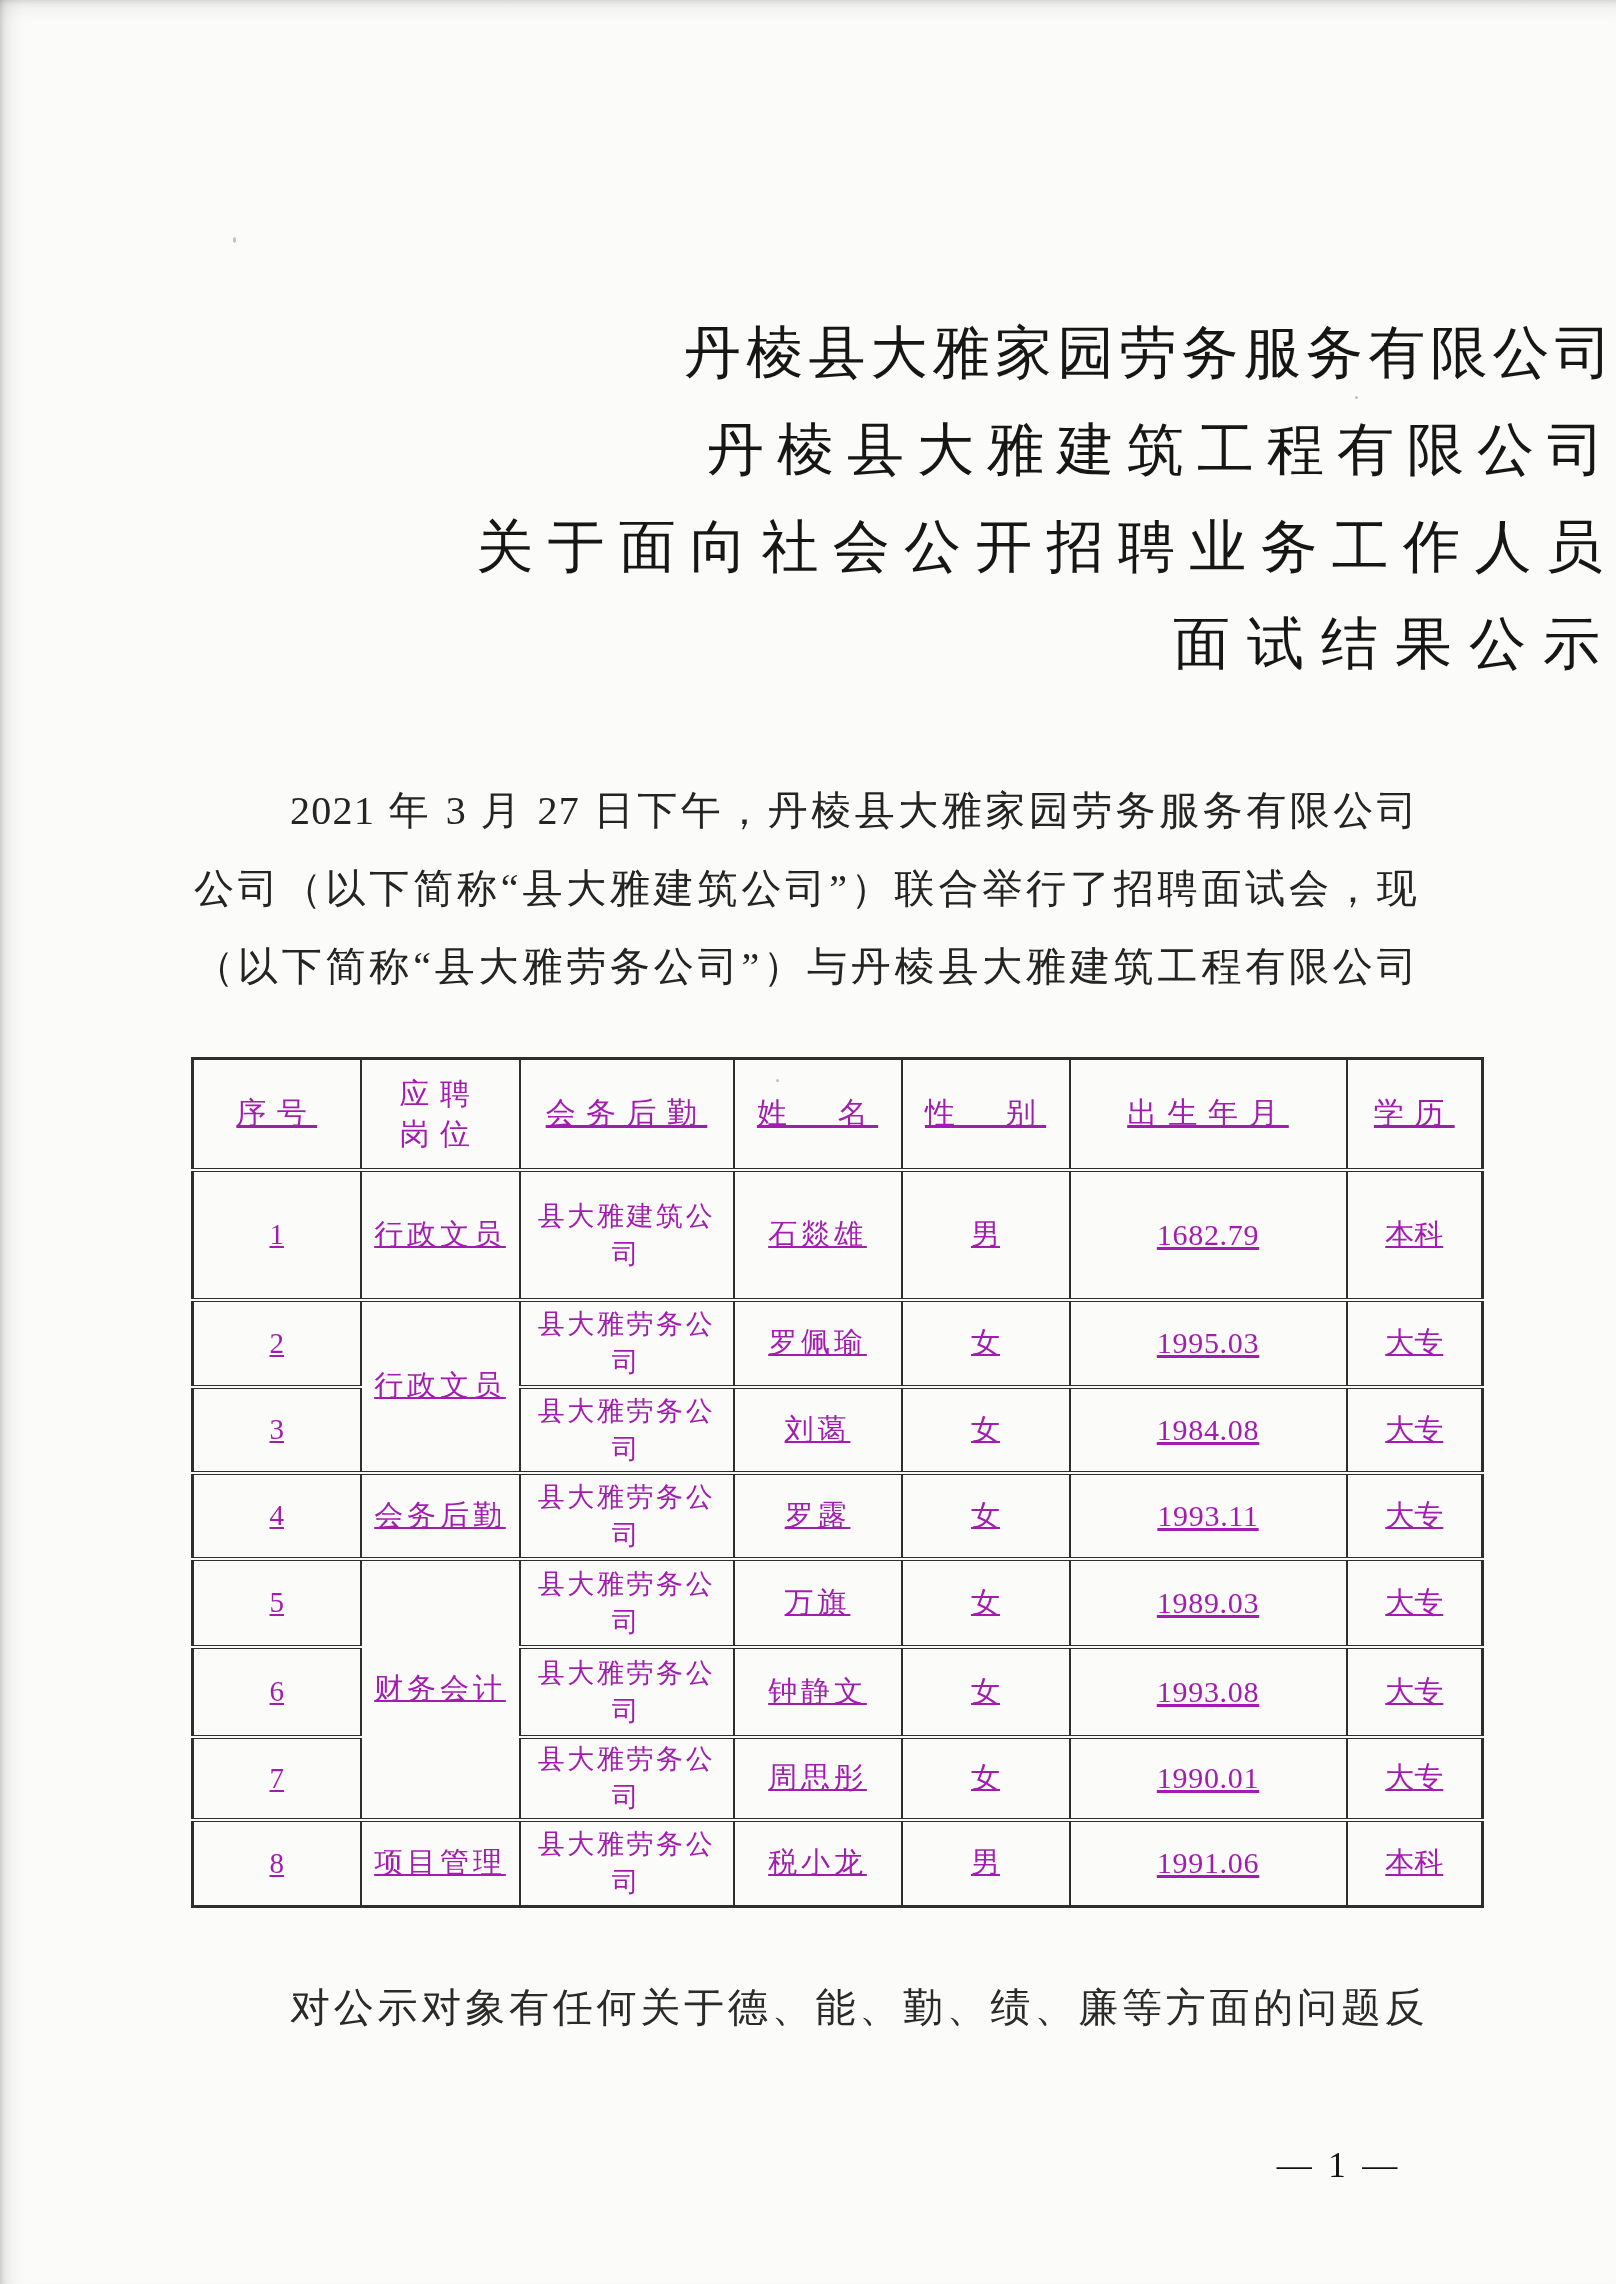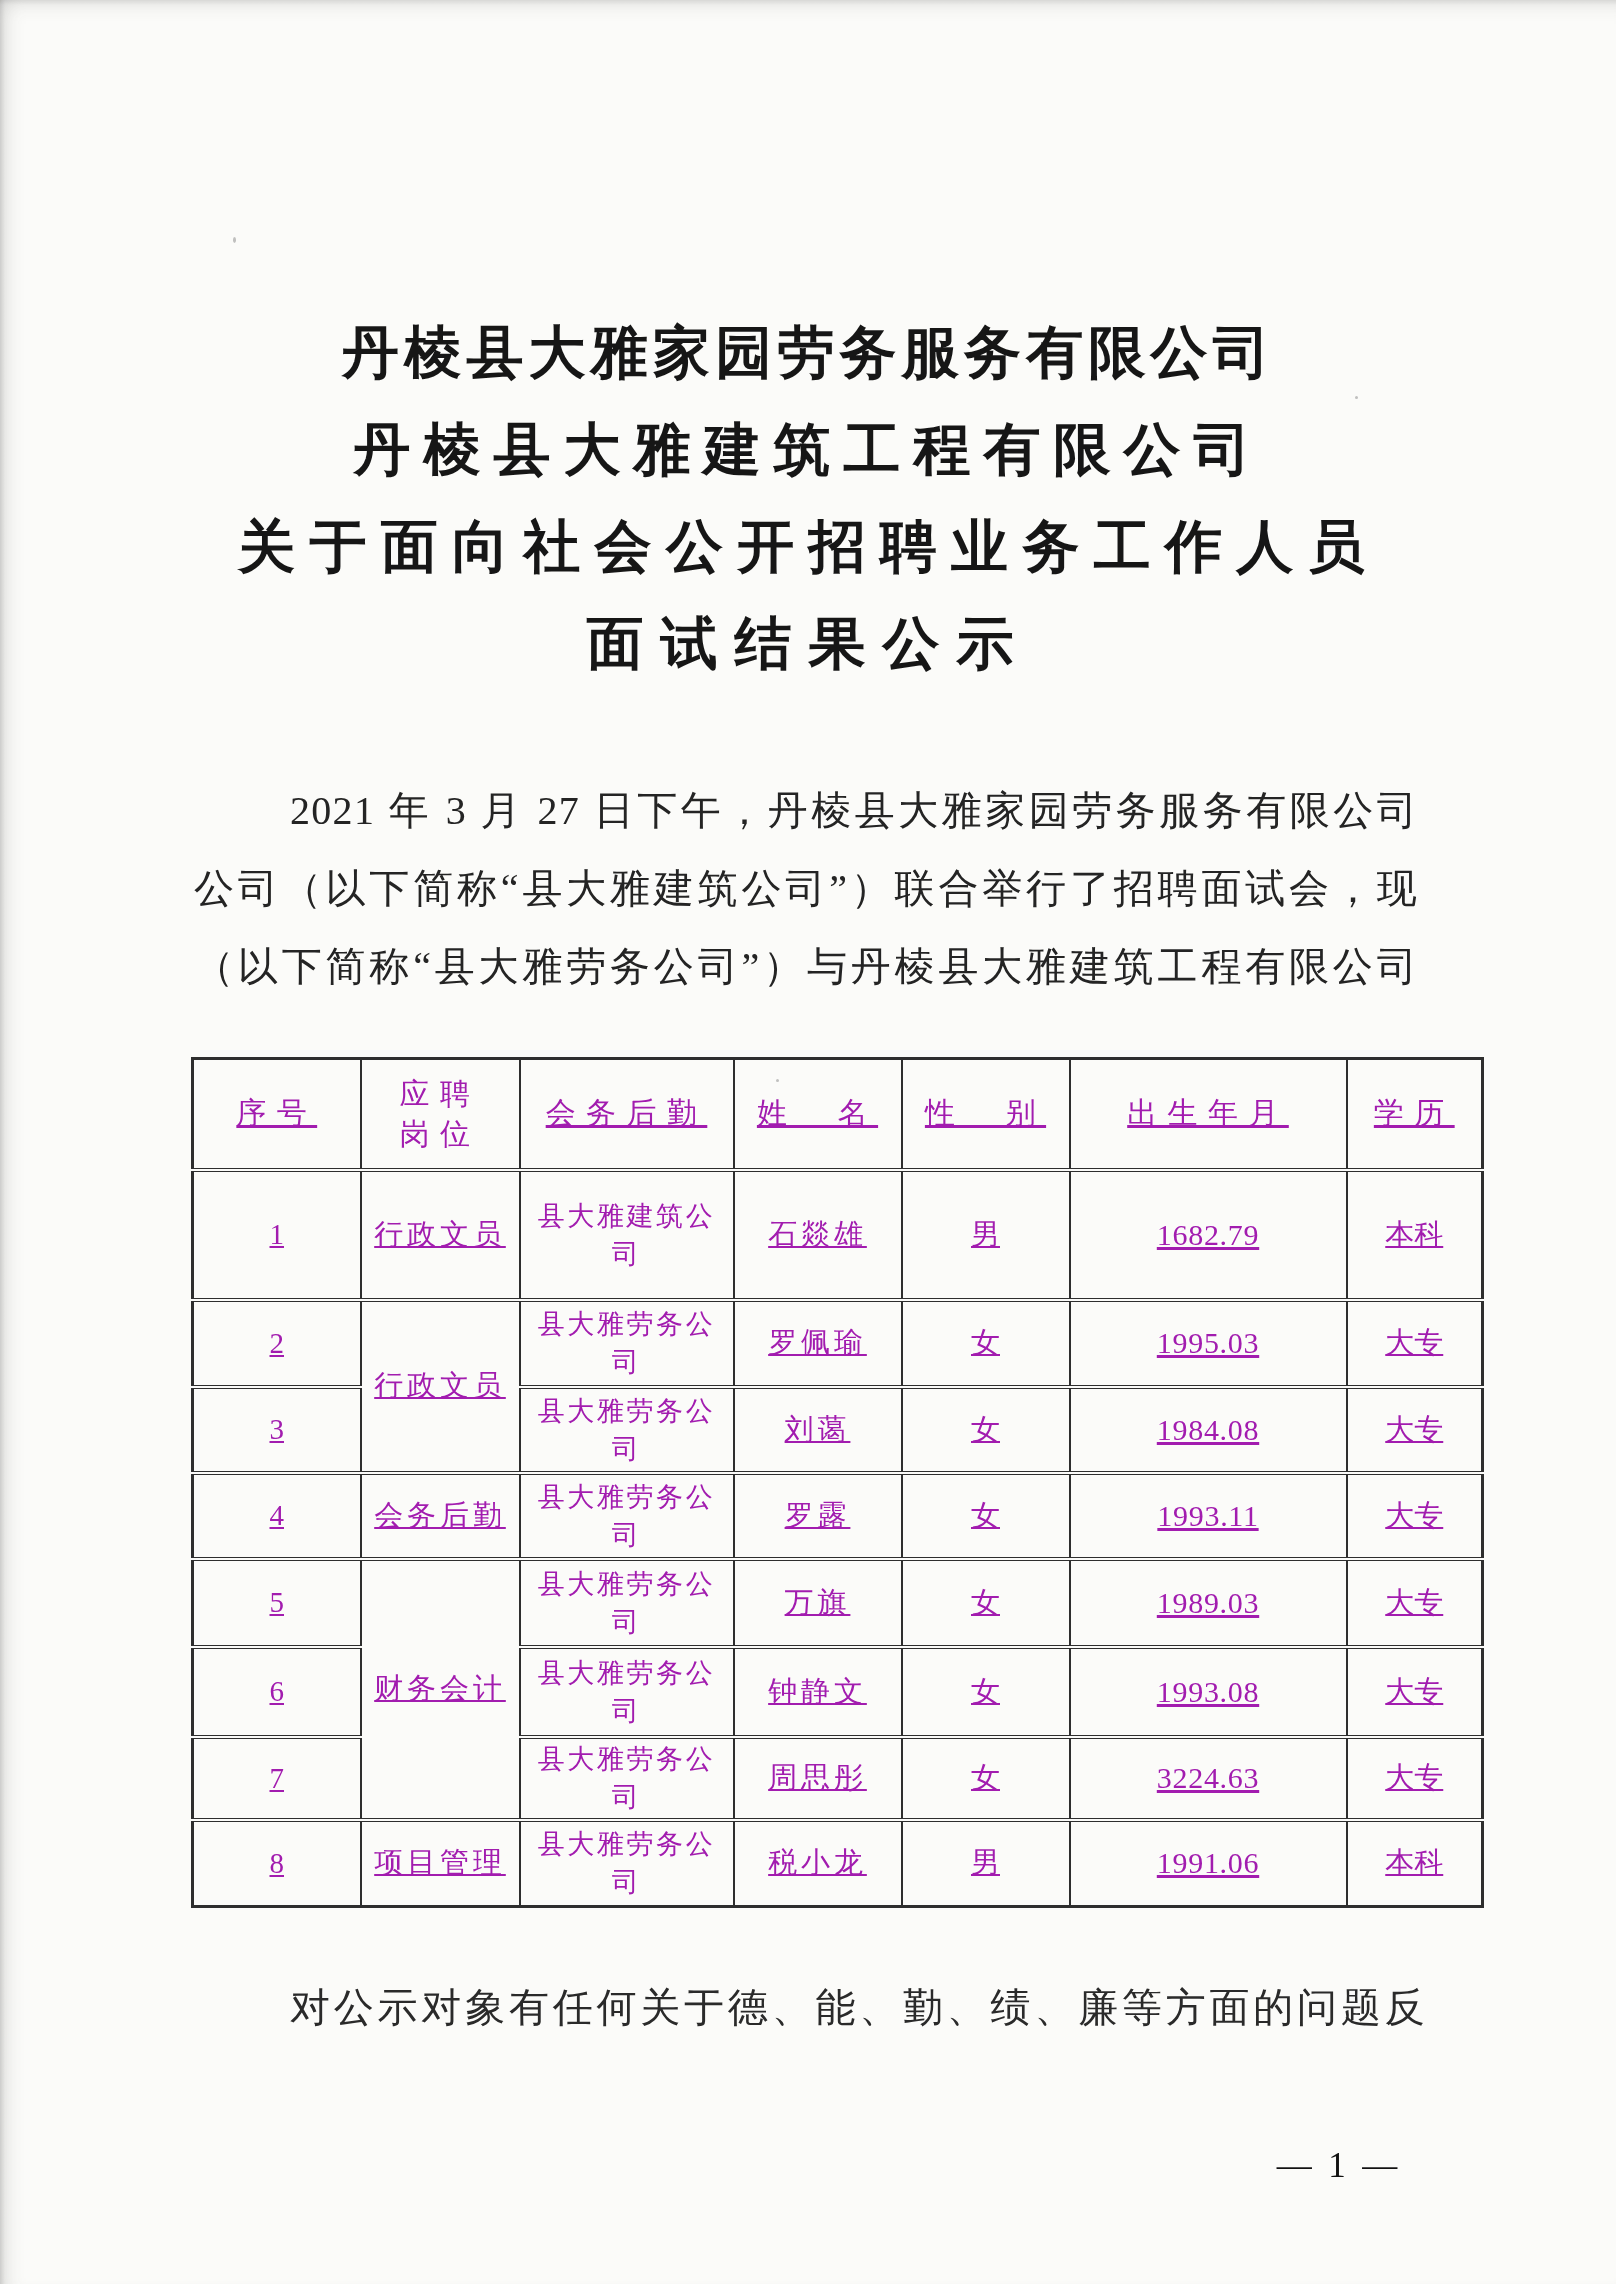--- a/index.html
+++ b/index.html
@@ -20,21 +20,21 @@
   }
   .page::after{
     content:"";position:absolute;left:0;top:0;right:0;height:4.6px;
     background:linear-gradient(to bottom,rgba(0,0,0,.05),rgba(0,0,0,0));
   }
   .speck{position:absolute;background:#8f8f8f;border-radius:50%;opacity:.55;}
 
   
   .title{
     position:absolute;top:304px;left:0;right:0;
-    text-align:center;font-weight:700;
+    text-align:right;font-weight:400;
     font-size:57px;line-height:97px;
     color:#161616;
   }
   .title .t1{letter-spacing:5.2px;}
   .title .t2{letter-spacing:13px;}
   .title .t3{letter-spacing:14.3px;}
   .title .t4{letter-spacing:17px;}
 
   
   .para{
@@ -178,21 +178,21 @@
       <td class="name">钟静文</td>
       <td>女</td>
       <td class="birth">1993.08</td>
       <td>大专</td>
     </tr>
     <tr style="height:83px">
       <td class="seq">7</td>
       <td class="company"><span class="wrap6">县大雅劳务公司</span></td>
       <td class="name">周思彤</td>
       <td>女</td>
-      <td class="birth">3224.63</td>
+      <td class="birth">1990.01</td>
       <td>大专</td>
     </tr>
     <tr style="height:87px" class="last">
       <td class="seq">8</td>
       <td class="job">项目管理</td>
       <td class="company"><span class="wrap6">县大雅劳务公司</span></td>
       <td class="name">税小龙</td>
       <td>男</td>
       <td class="birth">1991.06</td>
       <td>本科</td>

